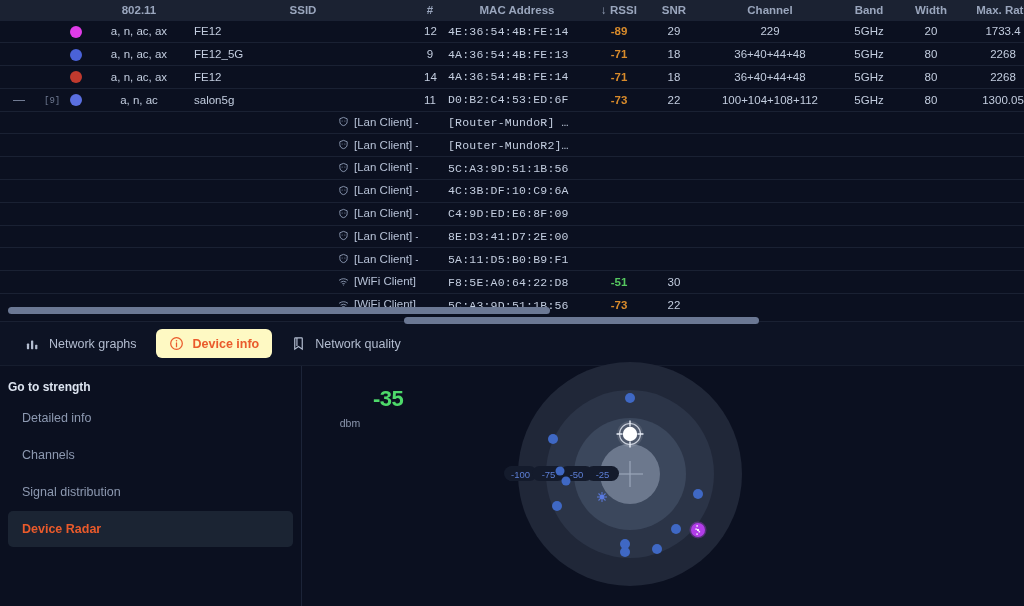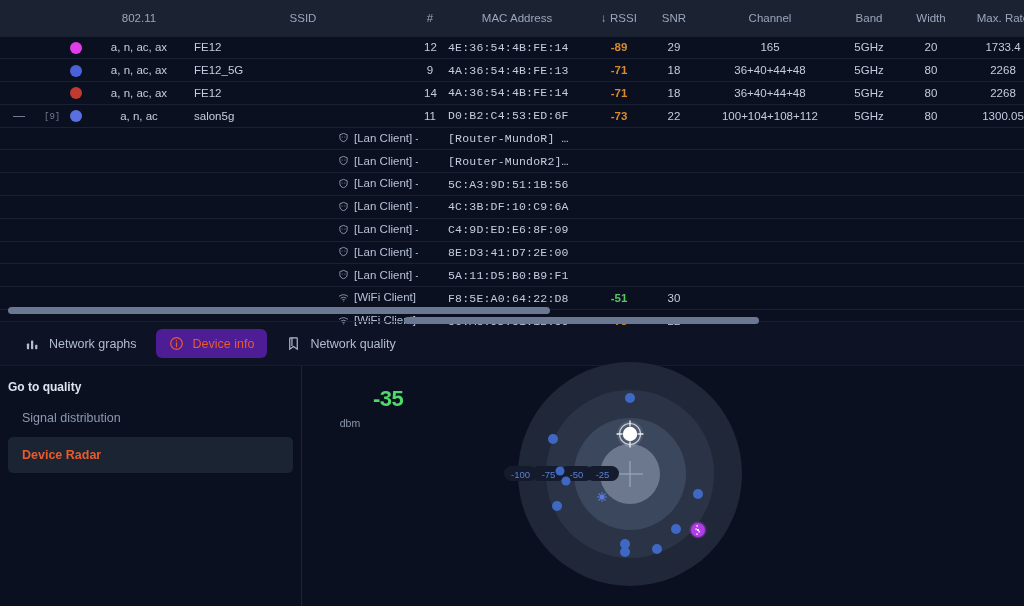--- a/index.html
+++ b/index.html
@@ -11,23 +11,23 @@
     overflow: hidden;
   }
 
   
   .table-wrap { width: 1024px; height: 322px; background: #0b1020; position: relative; }
   table.netlist { width: 1024px; border-collapse: collapse; table-layout: fixed; }
 
   table.netlist thead th {
     background: #1b2232;
     color: #9aa6bd;
-    font-weight: 400;
+    font-weight: 700;
     font-size: 11.5px;
-    height: 36px;
+    height: 20px;
     padding: 0 6px;
     text-align: center;
     white-space: nowrap;
   }
   table.netlist thead th.left { text-align: center; }
 
   table.netlist tbody tr { height: 22.8px; }
   table.netlist tbody td {
     border-top: 1px solid #1a2133;
     font-size: 11.5px;
@@ -84,21 +84,21 @@
   .tabbar {
     height: 44px; display: flex; align-items: center; gap: 6px;
     padding: 0 12px; background: #0d1324;
     border-bottom: 1px solid #161d2e;
   }
   .tab {
     display: flex; align-items: center; gap: 9px;
     padding: 7px 13px; border-radius: 6px;
     font-size: 12.5px; color: #b3bdd0; cursor: pointer;
   }
-  .tab.active { background: #4c1d95; color: #ea5a2b; font-weight: 400; }
+  .tab.active { background: #fef9c3; color: #ea5a2b; font-weight: 700; }
   .tab svg { display: block; flex: none; }
 
   
   .content { display: flex; height: 562px; }
   .leftpane { width: 302px; border-right: 1px solid #1c2438; padding: 14px 0 0 0; position: relative; }
   .goto-title { font-size: 12px; font-weight: 700; color: #dde4f0; padding: 0 8px 6px 8px; }
   .nav-item {
     margin: 0 8px; padding: 11px 14px; border-radius: 5px;
     font-size: 12.5px; color: #8d99b1; cursor: pointer;
   }
@@ -154,21 +154,21 @@
         <tr>
           <td></td>
           <td></td>
           <td><span class="dot" style="background: rgb(224, 60, 232);"></span></td>
           <td>a, n, ac, ax</td>
           <td class="left">FE12</td>
           <td>12</td>
           <td class="mono left">4E:36:54:4B:FE:14</td>
           <td><span class="rssi" style="color: rgb(217, 139, 43);">-89</span></td>
           <td class="snr">29</td>
-          <td>165</td>
+          <td>229</td>
           <td>5GHz</td>
           <td>20</td>
           <td>1733.4</td>
         </tr>
         <tr>
           <td></td>
           <td></td>
           <td><span class="dot tex" style="background: rgb(74, 98, 216);"></span></td>
           <td>a, n, ac, ax</td>
           <td class="left">FE12_5G</td>
@@ -470,22 +470,24 @@
           <path d="M7 3h10a1 1 0 0 1 1 1v17l-6-4.2L6 21V4a1 1 0 0 1 1-1z"></path>
           <path d="M9.5 3v13"></path>
         </svg>
       </span>
       <span>Network quality</span>
     </div>
   </div>
 
 <div class="content">
   <div class="leftpane">
-    <div class="goto-title">Go to quality</div>
+    <div class="goto-title">Go to strength</div>
     <div id="navlist">
+        <div class="nav-item"><span>Detailed info</span></div>
+        <div class="nav-item"><span>Channels</span></div>
         <div class="nav-item"><span>Signal distribution</span></div>
         <div class="nav-item active"><span>Device Radar</span></div>
       </div>
   </div>
 
   <div class="rightpane">
     <div class="dbm-box">
       <div class="dbm-val">-35</div>
       <div class="dbm-unit">dbm</div>
     </div>

